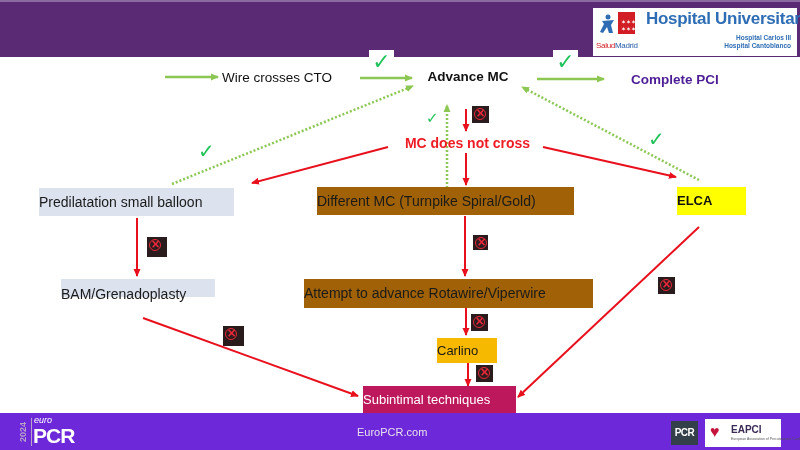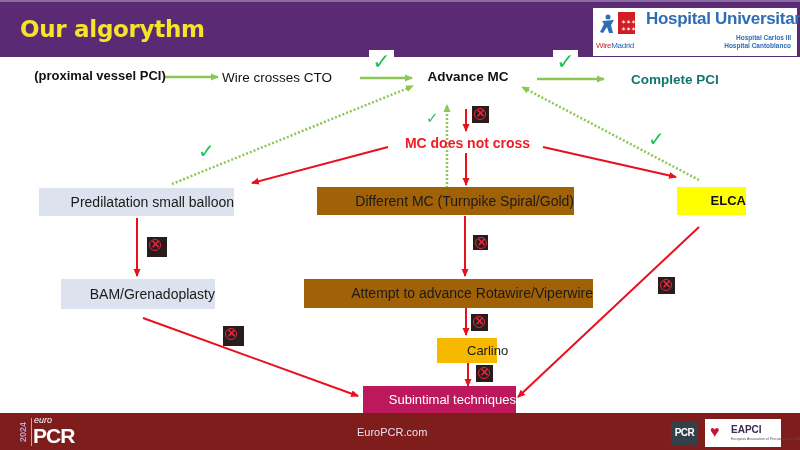--- a/index.html
+++ b/index.html
@@ -8,63 +8,62 @@
   .title { position:absolute; left:20px; top:14px; font-size:23px; font-weight:bold; color:#f5e526; font-family:"DejaVu Sans", sans-serif; letter-spacing:-0.3px; }
   .logo { position:absolute; left:593px; top:6px; width:204px; height:48px; background:#ffffff; }
   .logo .icon-blue { position:absolute; left:7px; top:6px; width:16px; height:20px; }
   .logo .flag { position:absolute; left:25px; top:4px; width:17px; height:22px; background:#d21d24; }
   .logo .flag span { position:absolute; left:3px; top:6px; color:#fff; font-size:6px; letter-spacing:0px; }
   .logo .salud { position:absolute; left:3px; top:33px; font-size:8px; color:#d21d24; font-family:"Liberation Sans Narrow","Liberation Sans", sans-serif; letter-spacing:-0.3px; }
   .logo .salud b { color:#2a5fa8; font-weight:normal; }
   .logo .h1 { position:absolute; left:53px; top:1px; font-size:17px; font-weight:bold; color:#2e6db4; white-space:nowrap; letter-spacing:-0.3px; }
   .logo .h2 { position:absolute; left:53px; top:18px; font-size:27px; font-weight:bold; color:#2e6db4; white-space:nowrap; letter-spacing:-0.5px; }
   .logo .h3 { position:absolute; right:6px; top:26px; font-size:6.5px; font-weight:bold; color:#2e6db4; text-align:right; line-height:8px; }
-  .footer { position:absolute; left:0; top:413px; width:800px; height:37px; background:#7f1d1d; }
+  .footer { position:absolute; left:0; top:413px; width:800px; height:37px; background:#6d28d9; }
   .footer .year { position:absolute; left:18px; top:3px; width:12px; height:32px; color:#b9a3c7; font-size:9px; font-weight:bold; writing-mode:vertical-rl; transform:rotate(180deg); text-align:center; }
   .footer .vbar { position:absolute; left:31px; top:5px; width:1px; height:28px; background:#b9a3c7; }
   .footer .euro { position:absolute; left:34px; top:2px; color:#ffffff; font-size:9px; font-style:italic; }
   .footer .pcr { position:absolute; left:33px; top:11px; color:#ffffff; font-size:21px; font-weight:bold; letter-spacing:-1px; }
   .footer .site { position:absolute; left:357px; top:13px; color:#e8e0ee; font-size:11px; }
   .footer .pcr-badge { position:absolute; left:671px; top:8px; width:27px; height:24px; background:#33404a; color:#fff; font-size:10px; font-weight:bold; text-align:center; line-height:24px; letter-spacing:-0.5px; }
   .footer .eapci { position:absolute; left:705px; top:6px; width:76px; height:28px; background:#ffffff; }
   .footer .eapci .heart { position:absolute; left:5px; top:5px; color:#c4143c; font-size:16px; line-height:16px; }
   .footer .eapci .name { position:absolute; left:26px; top:5px; font-size:10px; font-weight:bold; color:#3a2a55;text-align:center; }
   .footer .eapci .sub { position:absolute; left:26px; top:18px; font-size:3.5px; color:#555; white-space:nowrap; }
 
   svg.lines { position:absolute; left:0; top:0; width:800px; height:450px; }
 
   .txt { position:absolute; white-space:nowrap; text-align:center; }
   .bold { font-weight:bold; }
-  .box { position:absolute; text-align:right; white-space:nowrap; box-sizing:border-box; }
+  .box { position:absolute; text-align:left; white-space:nowrap; box-sizing:border-box; }
   .blue { background:#dce3ef; color:#1a1a1a; }
   .green { background:#a16207; color:#1a1a1a; }
   .yellow { background:#ffff00; color:#111; font-weight:bold; }
   .orange { background:#f7b800; color:#1a1a1a; }
   .red { background:#be185d; color:#fff; }
 
   .xmark { position:absolute; width:17px; height:17px; background:#2a1c1c; }
   .xmark::before { content:""; position:absolute; left:2px; top:2px; width:10px; height:10px; border:1.5px solid #e8273a; border-radius:50%; }
   .xmark::after { content:"×"; position:absolute; left:0; top:-1px; width:17px; text-align:center; color:#e8273a; font-size:14px; font-weight:bold; line-height:17px; }
   .check { position:absolute; color:#22c35a; font-weight:bold; font-style:italic; font-family:"DejaVu Sans", sans-serif; }
   .check.boxed { background:#ffffff; }
 </style>
 </head>
 <body>
 
 <div class="header">
-  <div class="title">Our algorythm</div>
   <div class="logo">
     <svg class="icon-blue" viewBox="0 0 16 20">
       <circle cx="8" cy="3" r="2.5" fill="#2e6db4"></circle>
       <path d="M2 7 L14 6 L11 11 L13 19 L9 19 L7 13 L3 19 L0 18 L4 10 Z" fill="#2e6db4"></path>
     </svg>
     <div class="flag">
         <span>✶✶✶<br>✶✶✶✶</span>
       </div>
-    <div class="salud"><span>Wire</span><b>Madrid</b></div>
+    <div class="salud"><span>Salud</span><b>Madrid</b></div>
     <div class="h1">Hospital Universitario</div>
     <div class="h3">
       <div>Hospital Carlos III</div>
       <div>Hospital Cantoblanco</div>
     </div>
   </div>
 </div>
 
 <svg class="lines">
   <defs>
@@ -90,37 +89,36 @@
   <line x1="543" y1="147" x2="676" y2="177" stroke="#e8101c" stroke-width="2" marker-end="url(#ar)"></line>
   <line x1="137" y1="218" x2="137" y2="276" stroke="#e8101c" stroke-width="2" marker-end="url(#ar)"></line>
   <line x1="465" y1="216" x2="465" y2="276" stroke="#e8101c" stroke-width="2" marker-end="url(#ar)"></line>
   <line x1="466" y1="307" x2="466" y2="335" stroke="#e8101c" stroke-width="2" marker-end="url(#ar)"></line>
   <line x1="468" y1="363" x2="468" y2="386" stroke="#e8101c" stroke-width="2" marker-end="url(#ar)"></line>
   <line x1="143" y1="318" x2="358" y2="396" stroke="#e8101c" stroke-width="2" marker-end="url(#ar)"></line>
   <line x1="699" y1="227" x2="518" y2="397" stroke="#e8101c" stroke-width="2" marker-end="url(#ar)"></line>
 </svg>
 
 <div class="txt bold" style="left:26px; top:66px; width:148px; font-size:13px; line-height:19px; color:#111;">
-  <div>(proximal vessel PCI)</div>
 </div>
 <div class="txt" style="left:214px; top:70px; width:126px; font-size:13.5px; color:#111;">Wire crosses CTO</div>
 <div class="txt bold" style="left:418px; top:67px; width:100px; font-size:13.5px; line-height:19px; color:#111;">
   <div>Advance MC</div>
 </div>
-<div class="txt bold" style="left:620px; top:72px; width:110px; font-size:13.5px; color:#0f766e;">Complete PCI</div>
+<div class="txt bold" style="left:620px; top:72px; width:110px; font-size:13.5px; color:#4c1d95;">Complete PCI</div>
 
 <div class="txt bold" style="left:395px; top:135px; width:145px; font-size:14px; color:#ee1c25;">MC does not cross</div>
 
 <div class="box blue" style="left:39px; top:188px; width:195px; height:28px; line-height:28px; font-size:14px;">Predilatation small balloon</div>
 <div class="box green" style="left:317px; top:187px; width:257px; height:28px; line-height:28px; font-size:14px;">Different MC (Turnpike Spiral/Gold)</div>
 <div class="box yellow" style="left:677px; top:187px; width:69px; height:28px; line-height:28px; font-size:13px;">ELCA</div>
 
-<div class="box blue" style="left:61px; top:279px; width:154px; height:30px; line-height:30px; font-size:14px;">BAM/Grenadoplasty</div>
+<div class="box blue" style="left:61px; top:279px; width:154px; height:18px; line-height:30px; font-size:14px;">BAM/Grenadoplasty</div>
 <div class="box green" style="left:304px; top:279px; width:289px; height:29px; line-height:29px; font-size:14px;">Attempt to advance Rotawire/Viperwire</div>
-<div class="box orange" style="left:437px; top:338px; width:60px; height:25px; line-height:25px; font-size:13px;padding-left:30px;">Carlino</div>
+<div class="box orange" style="left:437px; top:338px; width:60px; height:25px; line-height:25px; font-size:13px;">Carlino</div>
 <div class="box red" style="left:363px; top:386px; width:153px; height:27px; line-height:27px; font-size:13px;">Subintimal techniques</div>
 
 <div class="check boxed" style="left:369px; top:50px; width:25px; height:24px; font-size:22px; line-height:24px; text-align:center;">✓</div>
 <div class="check boxed" style="left:553px; top:50px; width:25px; height:24px; font-size:22px; line-height:24px; text-align:center;">✓</div>
 <div class="check" style="left:198px; top:139px; font-size:20px;">✓</div>
 <div class="check" style="left:426px; top:109px; font-size:15px;">✓</div>
 <div class="check" style="left:648px; top:127px; font-size:20px;">✓</div>
 
 <div class="xmark" style="left:472px; top:106px;"></div>
 <div class="xmark" style="left:147px; top:237px; width:20px; height:20px;"></div>

